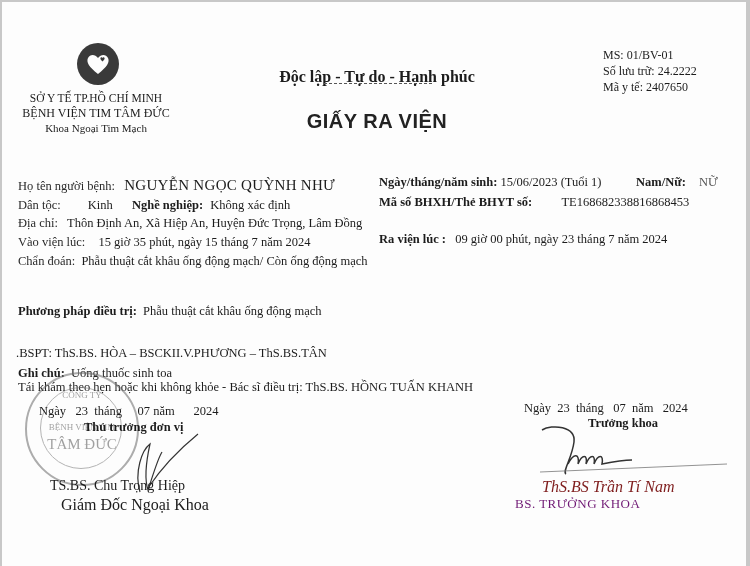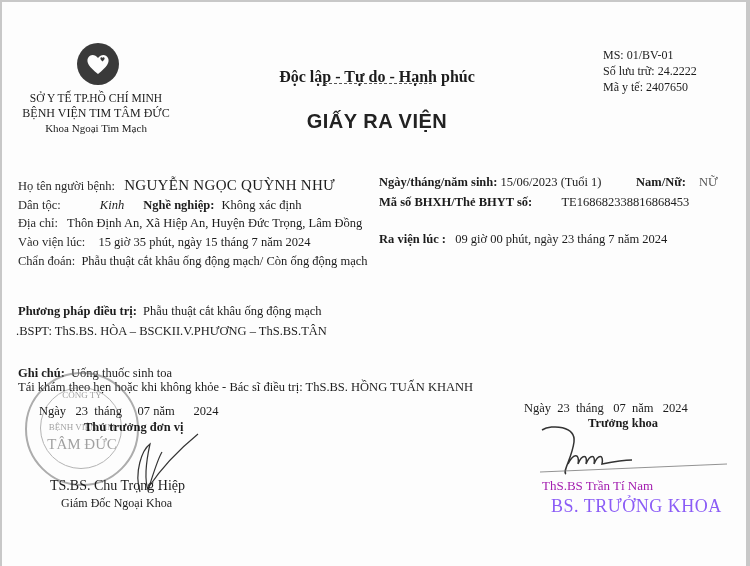--- a/index.html
+++ b/index.html
@@ -53,21 +53,21 @@
     <span class="b">Ngày/tháng/năm sinh:</span>
     <span>15/06/2023 (Tuổi 1)</span>
   </div>
   <div class="abs row" style="left:634px;top:173px;">
     <span class="b">Nam/Nữ:</span>
     <span style="margin-left:10px;color:#555;">NỮ</span>
   </div>
 
   <div class="abs row" style="left:16px;top:196px;">
     <span class="lbl">Dân tộc:</span>
-    <span style="margin-left:36px;font-style:italic;">Kinh</span>
+    <span style="margin-left:24px;">Kinh</span>
     <span class="b" style="margin-left:16px;">Nghề nghiệp:</span>
     <span style="margin-left:4px;">Không xác định</span>
   </div>
   <div class="abs row" style="left:377px;top:193px;">
     <span class="b">Mã số BHXH/Thẻ BHYT số:</span>
     <span style="margin-left:26px;">TE168682338816868453</span>
   </div>
 
   <div class="abs row" style="left:16px;top:214px;">
     <span class="lbl">Địa chỉ:</span>
@@ -85,43 +85,43 @@
 
   <div class="abs row" style="left:16px;top:252px;">
     <span class="lbl">Chẩn đoán:</span>
     <span style="margin-left:3px;">Phẫu thuật cắt khâu ống động mạch/ Còn ống động mạch</span>
   </div>
 
   <div class="abs row" style="left:16px;top:302px;">
     <span class="b">Phương pháp điều trị:</span>
     <span style="margin-left:3px;">Phẫu thuật cắt khâu ống động mạch</span>
   </div>
-  <div class="abs row" style="left:14px;top:322px;text-align:right;">.BSPT: ThS.BS. HÒA – BSCKII.V.PHƯƠNG – ThS.BS.TÂN</div>
+  <div class="abs row" style="left:14px;top:344px;text-align:right;">.BSPT: ThS.BS. HÒA – BSCKII.V.PHƯƠNG – ThS.BS.TÂN</div>
   <div class="abs row" style="left:16px;top:364px;">
     <span class="b">Ghi chú:</span>
     <span style="margin-left:3px;">Uống thuốc sinh toa</span>
   </div>
   <div class="abs row" style="left:16px;top:378px;">Tái khám theo hẹn hoặc khi không khỏe - Bác sĩ điều trị: ThS.BS. HỒNG TUẤN KHANH</div>
 
   <div class="stamp">
     <div class="inner"></div>
     <div class="t1" style="top:16px;">CÔNG TY</div>
     <div class="t1" style="top:48px;">BỆNH VIỆN TIM</div>
     <div class="t2">TÂM ĐỨC</div>
   </div>
 
   <div class="abs row" style="left:37px;top:402px;white-space:pre;">Ngày   23  tháng     07 năm      2024</div>
   <div class="abs row b" style="left:82px;top:418px;">Thủ trưởng đơn vị</div>
   <svg class="sig" style="left:118px;top:420px;" width="80" height="75" viewBox="0 0 80 75">
     <path d="M20 70 C14 50 22 28 30 22 C26 40 24 56 28 68 C34 50 38 36 42 30 M28 66 C40 48 56 30 78 12" stroke="#333" stroke-width="1.2" fill="none"></path>
   </svg>
   <div class="abs" style="left:48px;top:476px;font-size:14px;">TS.BS. Chu Trọng Hiệp</div>
-  <div class="abs" style="left:59px;top:494px;font-size:12px;">Giám Đốc Ngoại Khoa</div>
+  <div class="abs" style="left:59px;top:494px;font-size:16px;">Giám Đốc Ngoại Khoa</div>
 
   <div class="abs row" style="left:522px;top:399px;white-space:pre;">Ngày  23  tháng   07  năm   2024</div>
   <div class="abs row b" style="left:586px;top:414px;">Trưởng khoa</div>
   <svg class="sig" style="left:530px;top:422px;" width="200" height="60" viewBox="0 0 200 60">
     <path d="M10 6 C20 0 44 2 42 18 C40 34 30 48 34 50 M36 40 C42 28 48 30 46 40 C50 30 56 30 54 40 C58 30 64 30 62 40 C66 30 72 30 70 40 C80 38 92 36 100 36" stroke="#333" stroke-width="1.5" fill="none"></path>
     <path d="M8 48 L195 40" stroke="#777" stroke-width="0.8" fill="none"></path>
   </svg>
-  <div class="abs" style="left:540px;top:476px;font-size:13px;color:#a21caf;">ThS.BS Trần Tí Nam</div>
-  <div class="abs" style="left:549px;top:494px;font-size:18px;color:#8b5cf6;letter-spacing:0.5px;">BS. TRƯỞNG KHOA</div>
+  <div class="abs" style="left:540px;top:476px;font-size:16px;font-style:italic;color:#7f1d1d;">ThS.BS Trần Tí Nam</div>
+  <div class="abs" style="left:513px;top:494px;font-size:13px;color:#701a75;letter-spacing:0.5px;">BS. TRƯỞNG KHOA</div>
 </div>
 
 </body></html>

